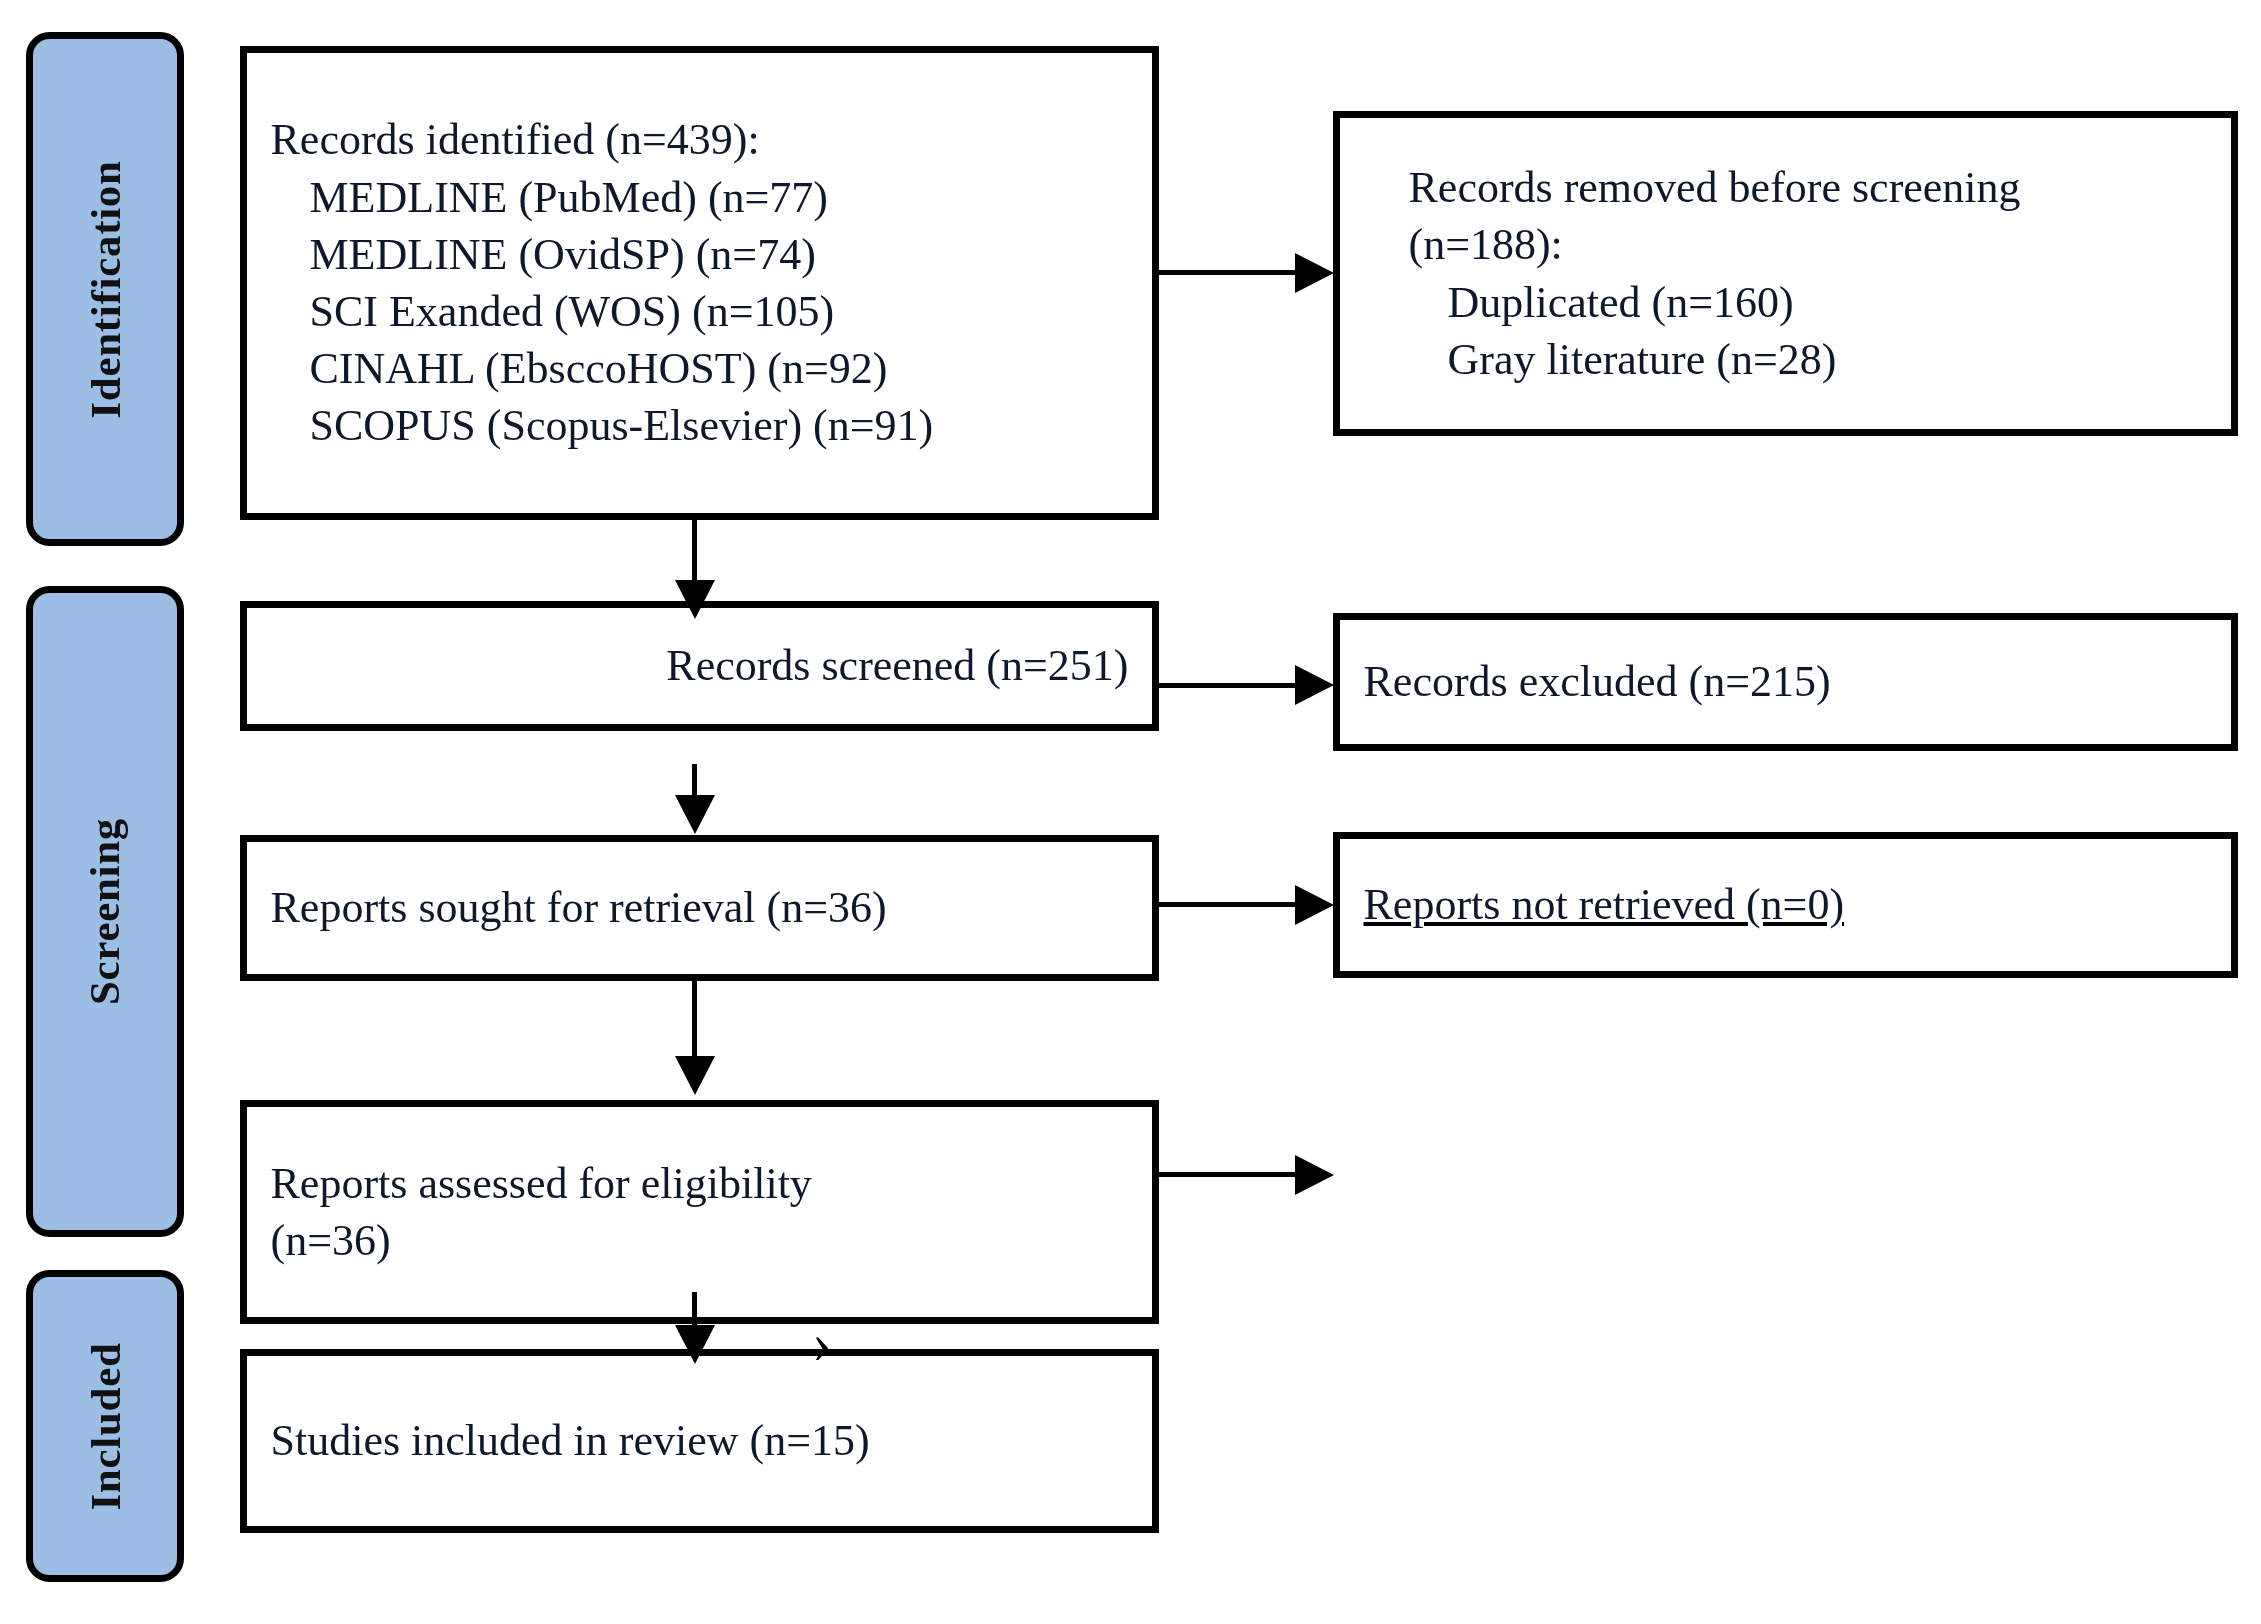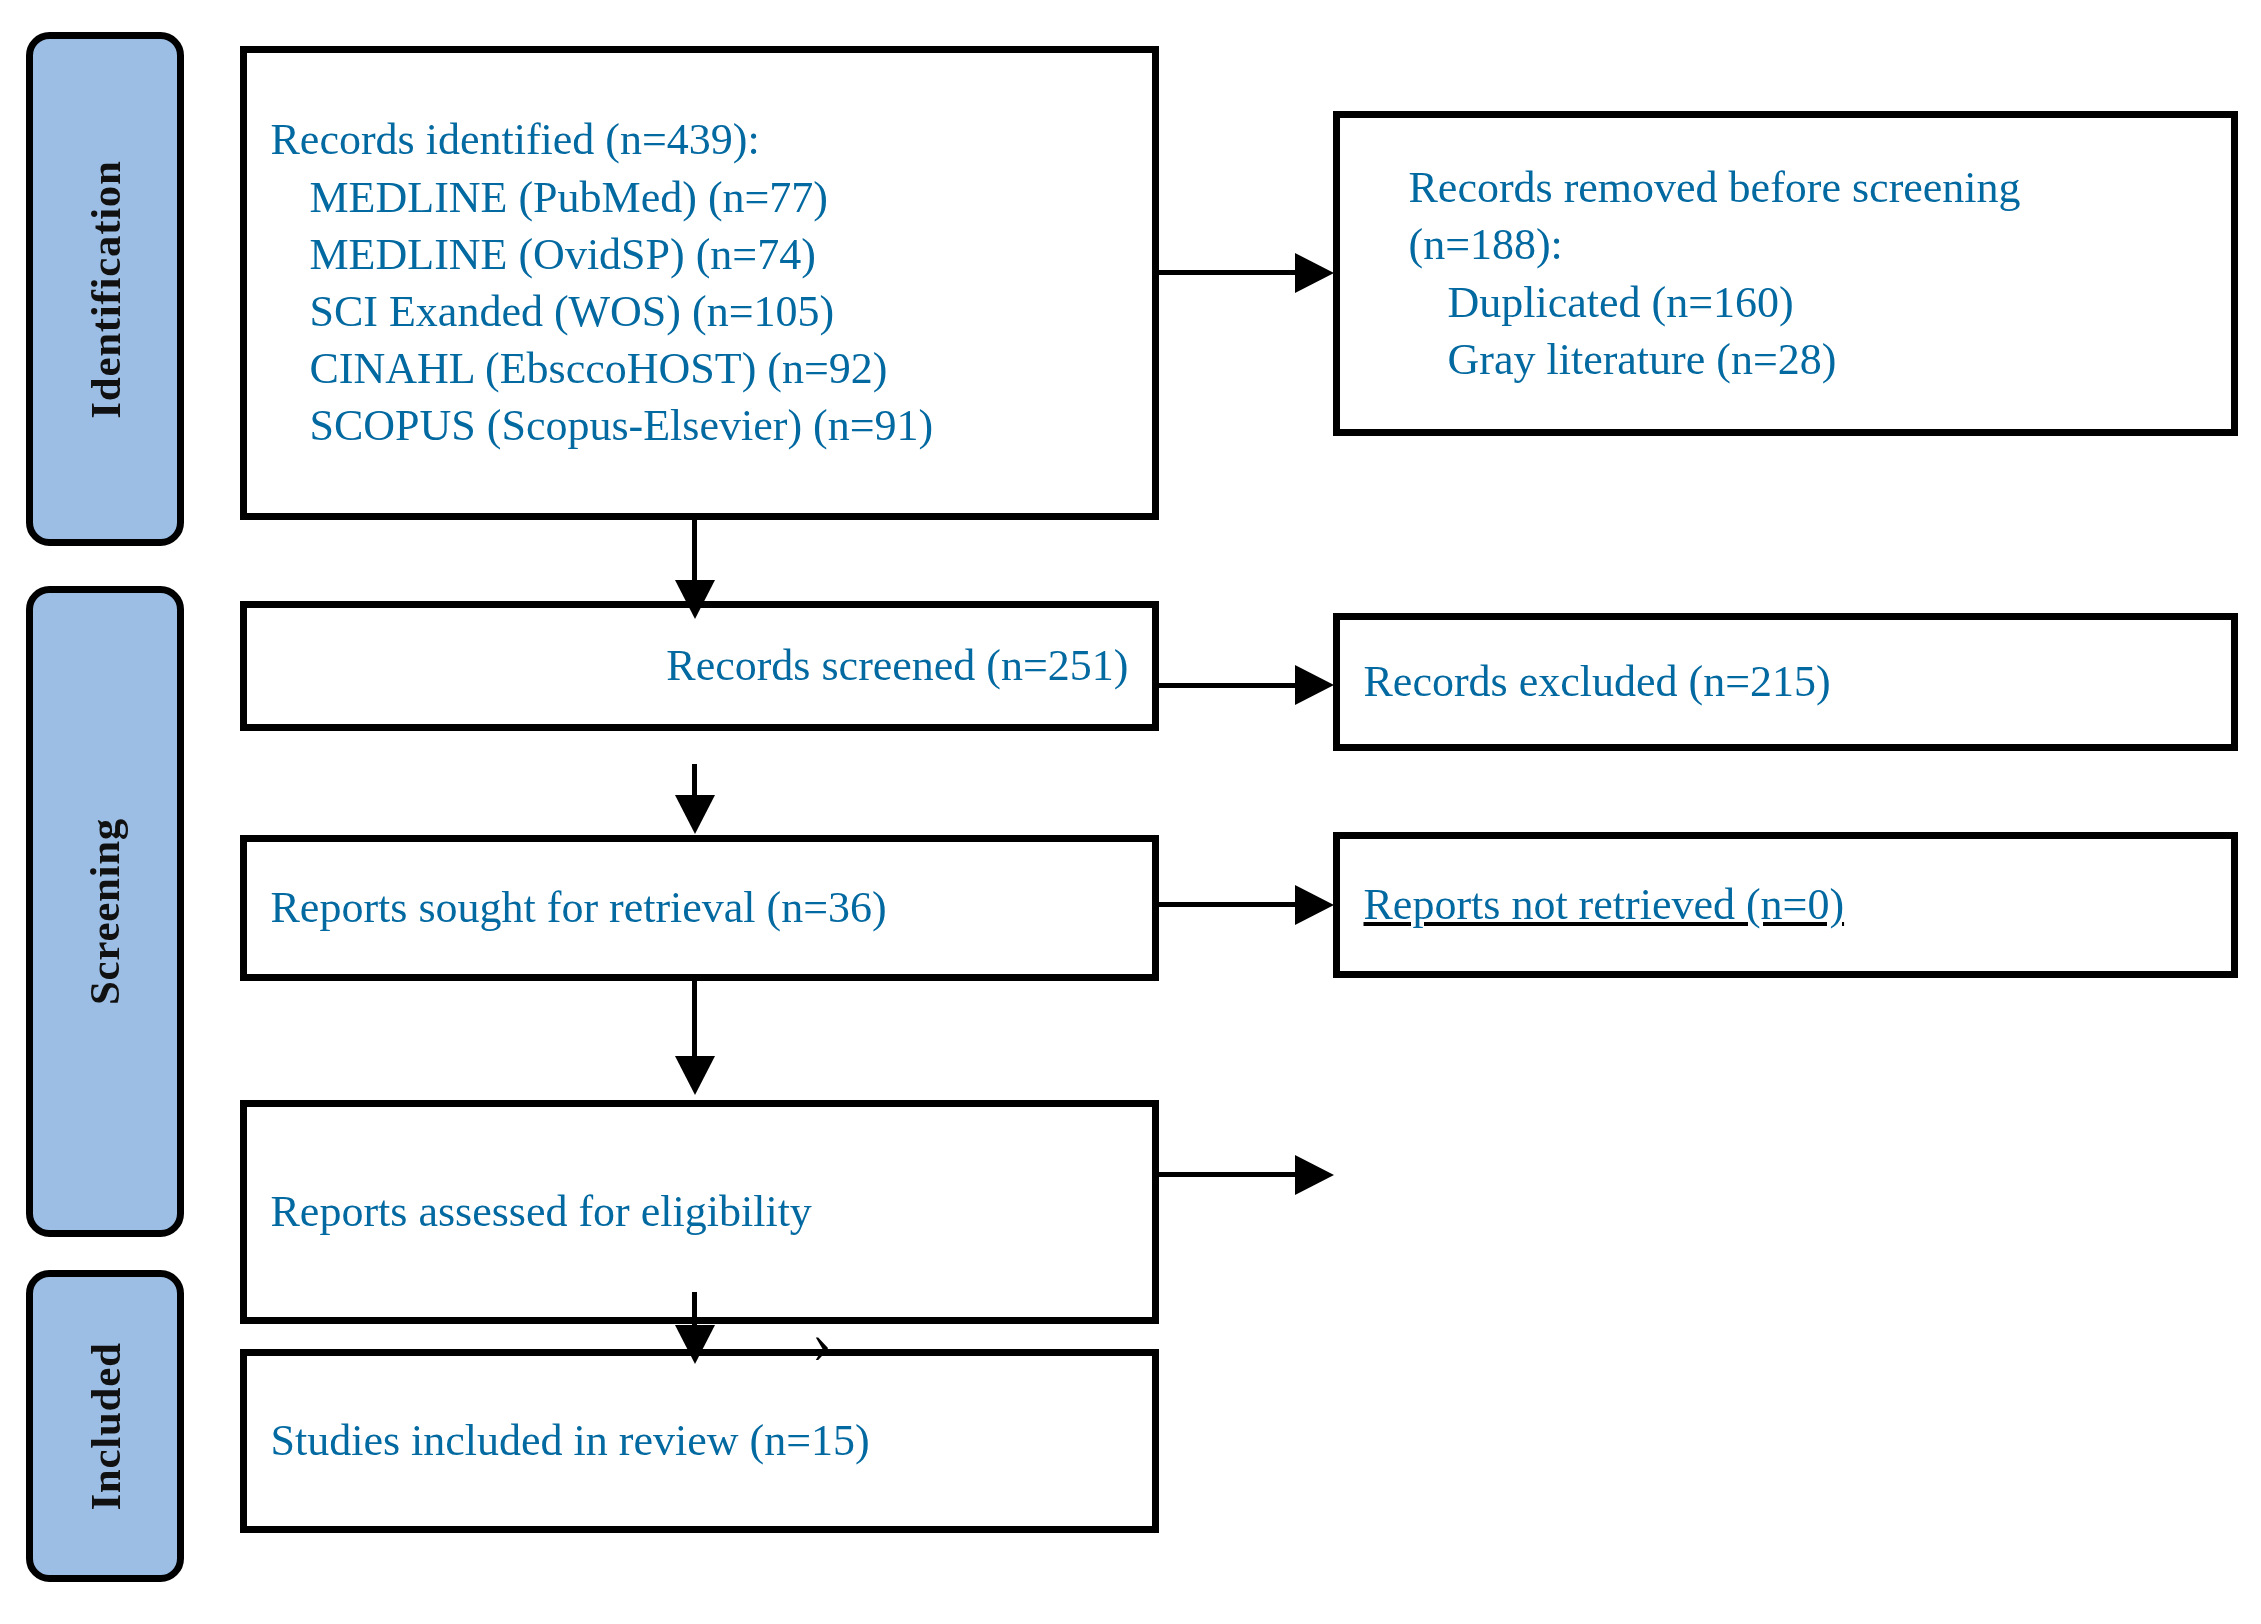--- a/index.html
+++ b/index.html
@@ -47,21 +47,21 @@
     display: flex;
     flex-direction: column;
     justify-content: center;
   }
   .box-inner {
     padding: 0 23.5px;
   }
   .line {
     font-size: 44px;
     line-height: 1.30;
-    color: #0369a1;
+    color: #0f172a;
     white-space: nowrap;
   }
   .line.indent1 { padding-left: 39px; }
   .line.indent2 { padding-left: 77px; }
   .line.ital { font-style: italic; }
 
   
   .conn {
     position: absolute;
     background: #000000;
@@ -150,20 +150,21 @@
 
   <div class="box" style="left:1333px; top:832px; width:905px; height:146px;text-decoration:underline;">
     <div class="box-inner">
       <div class="line">Reports not retrieved (n=0)</div>
     </div>
   </div>
 
   <div class="box" style="left:240px; top:1100px; width:919px; height:224px;">
     <div class="box-inner">
       <div class="line">Reports assessed for eligibility</div>
+      <div class="line">(n=36)</div>
     </div>
   </div>
 
 
   <div class="box" style="left:240px; top:1349px; width:919px; height:184px;">
     <div class="box-inner">
       <div class="line">Studies included in review (n=15)</div>
     </div>
   </div>
 

